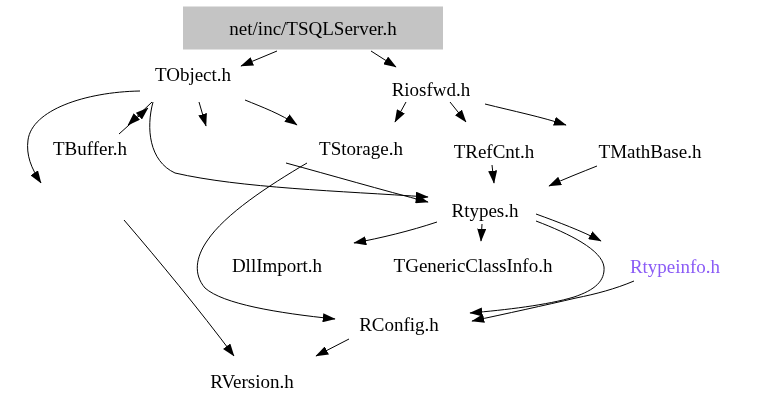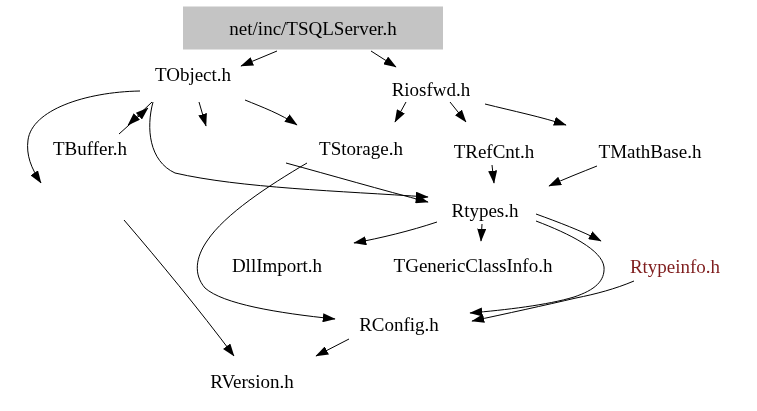--- a/index.html
+++ b/index.html
@@ -80,17 +80,17 @@
       <div class="node root" style="left: 313px; top: 28px; width: 260px; height: 43px; background: rgb(196, 196, 196); color: rgb(0, 0, 0);">net/inc/TSQLServer.h</div>
       <div class="node" style="left: 193px; top: 74px; color: #000000;">TObject.h</div>
       <div class="node" style="left: 431px; top: 89px; color: rgb(0, 0, 0);">Riosfwd.h</div>
       <div class="node" style="left: 90px; top: 148px; color: rgb(0, 0, 0);">TBuffer.h</div>
       <div class="node" style="left: 361px; top: 148px; color: rgb(0, 0, 0);">TStorage.h</div>
       <div class="node" style="left: 494px; top: 151px; color: rgb(0, 0, 0);">TRefCnt.h</div>
       <div class="node" style="left: 650px; top: 151px; color: rgb(0, 0, 0);">TMathBase.h</div>
       <div class="node" style="left: 485px; top: 210px; color: rgb(0, 0, 0);">Rtypes.h</div>
       <div class="node" style="left: 277px; top: 265px; color: #000000;">DllImport.h</div>
       <div class="node" style="left: 473px; top: 265px; color: rgb(0, 0, 0);">TGenericClassInfo.h</div>
-      <div class="node" style="left: 675px; top: 266px; color: #7f1d1d;">Rtypeinfo.h</div>
+      <div class="node" style="left: 675px; top: 266px; color: #8b5cf6;">Rtypeinfo.h</div>
       <div class="node" style="left: 399px; top: 324px; color: rgb(0, 0, 0);">RConfig.h</div>
       <div class="node" style="left: 252px; top: 381px; color: rgb(0, 0, 0);">RVersion.h</div>
     </div>
 </div>
 
 </body></html>

